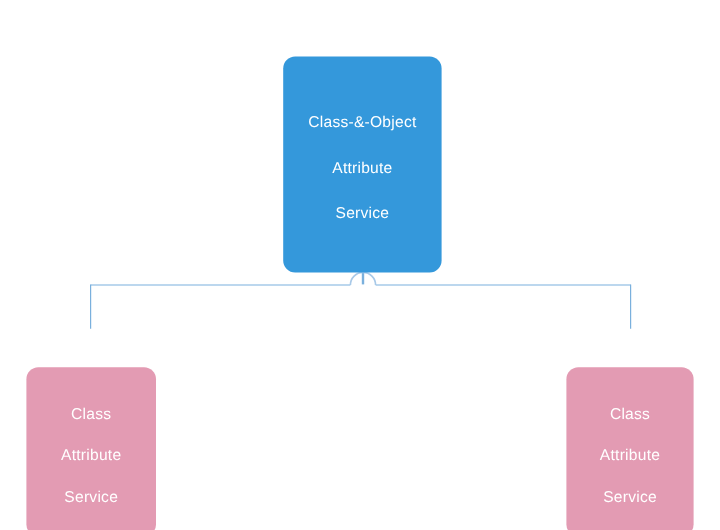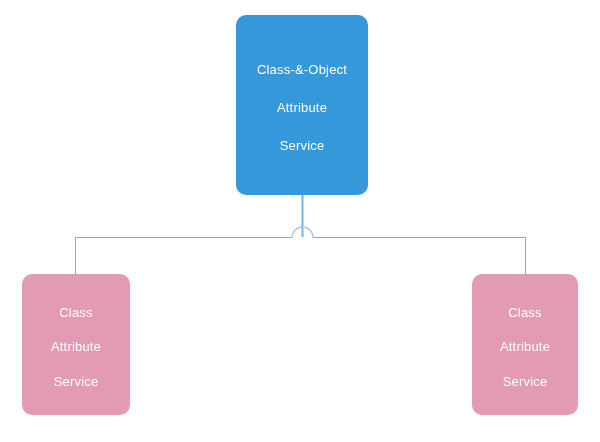--- a/index.html
+++ b/index.html
@@ -30,20 +30,21 @@
   .node {
     position: absolute;
     box-sizing: border-box;
     border-radius: 10px;
     display: flex;
     flex-direction: column;
     align-items: center;
     justify-content: space-around;
     padding: 22px 6px 16px 6px;
     color: #ffffff;
+    margin-top: 32px;
   }
   .node .row {
     width: 100%;
     text-align: center;
     color: #ffffff;
     font-size: 13px;
     line-height: 16px;
     letter-spacing: 0.2px;
     white-space: nowrap;
   }

